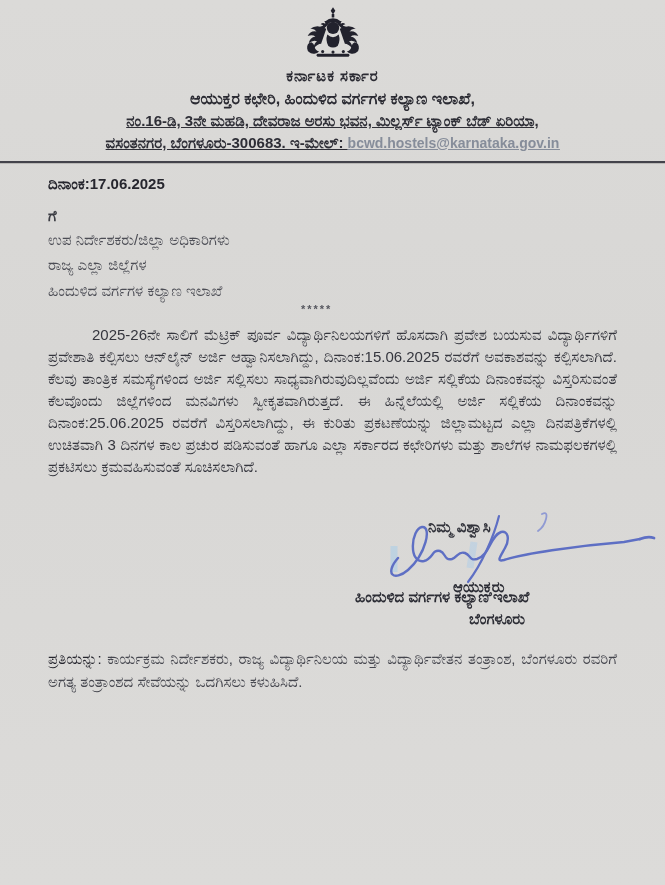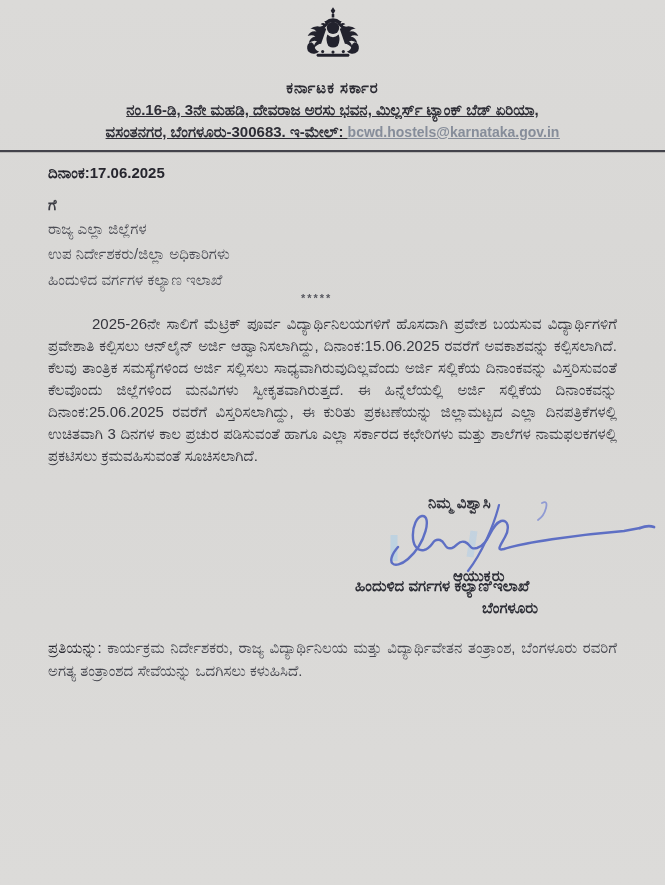--- a/index.html
+++ b/index.html
@@ -14,21 +14,21 @@
     width: 665px;
     height: 885px;
     margin: 0 auto;
     background: linear-gradient(180deg, #dbdad8 0%, #d8d7d5 40%, #dcdbd9 100%);
     overflow: hidden;
   }
   .letterhead { text-align: center; padding-top: 5px; }
   .emblem { display: inline-block; }
   .gov-title {
     font-size: 15px; font-weight: bold; letter-spacing: 1px;
-    color: #2b2b33; margin-top: 14px;
+    color: #2b2b33; margin-top: 2px;
   }
   .office-line {
     font-size: 16px; font-weight: bold; color: #2a2a32; margin-top: 5px;
   }
   .addr-line {
     font-size: 15px; font-weight: bold; color: #2e2e36; margin-top: 4px; text-decoration: underline;
   }
   .email-link {
     color: #868d9a; text-decoration: underline; font-weight: bold; font-size: 14px;
   }
@@ -60,25 +60,25 @@
     font-size: 11px; font-weight: bold; color: #55565e;
     letter-spacing: 2px; margin-top: 2px; padding-left: 253px;
   }
   .body-para {
     margin-top: 9px; font-size: 15px; color: #35363e;
     text-align: justify; line-height: 1.47; text-indent: 44px;
   }
   .signoff {
     position: relative; height: 126px; margin-top: 26px;
   }
-  .closing { position: absolute; top: 1px; left: 380px; font-size: 15px; font-weight: bold; color: #32333b; }
+  .closing { position: absolute; top: 14px; left: 380px; font-size: 15px; font-weight: bold; color: #32333b; }
   .sig-svg { position: absolute; top: 8px; left: 330px; }
   .sig-title { position: absolute; top: 74px; left: 405px; font-size: 15px; font-weight: bold; color: #2c2d35; }
   .sig-dept { position: absolute; top: 84px; left: 307px; font-size: 15px; font-weight: bold; color: #2c2d35; }
-  .sig-place { position: absolute; top: 106px; left: 421px; font-size: 15px; font-weight: bold; color: #2c2d35; margin-left: 13px; }
+  .sig-place { position: absolute; top: 106px; left: 421px; font-size: 15px; font-weight: bold; color: #2c2d35; }
   .copy-para {
     margin-top: 18px; font-size: 15px; color: #45464e;
     text-align: justify; line-height: 1.5;
   }
   .copy-label { font-weight: normal; color: #26262e; }
 </style>
 </head>
 <body>
 
 <div class="page">
@@ -97,36 +97,37 @@
         <path d="M49 55 q11 10 22 0 q4 12 -2 22 q-9 6 -18 0 q-6 -10 -2 -22 z"></path>
         <path d="M18 70 q-9 2 -8 12 q1 9 12 10 q7 1 11 -4 q-8 -3 -9 -11 q-1 -5 -6 -7 z"></path>
         <path d="M102 70 q9 2 8 12 q-1 9 -12 10 q-7 1 -11 -4 q8 -3 9 -11 q1 -5 6 -7 z"></path>
         <path d="M30 92 h60 q4 3 0 6 h-60 q-4 -3 0 -6 z"></path>
         <circle cx="40" cy="88" r="3"></circle>
           <circle cx="60" cy="89" r="3"></circle>
           <circle cx="80" cy="88" r="3"></circle>
       </svg>
     </span>
     <div class="gov-title">ಕರ್ನಾಟಕ ಸರ್ಕಾರ</div>
+    <div class="office-line">ಆಯುಕ್ತರ ಕಛೇರಿ, ಹಿಂದುಳಿದ ವರ್ಗಗಳ ಕಲ್ಯಾಣ ಇಲಾಖೆ,</div>
     <div class="addr-line">ನಂ.16-ಡಿ, 3ನೇ ಮಹಡಿ, ದೇವರಾಜ ಅರಸು ಭವನ, ಮಿಲ್ಲರ್ಸ್ ಟ್ಯಾಂಕ್ ಬೆಡ್ ಏರಿಯಾ,</div>
     <div class="addr-line"><span>ವಸಂತನಗರ, ಬೆಂಗಳೂರು-300683. ಇ-ಮೇಲ್: </span><span class="email-link">bcwd.hostels@karnataka.gov.in</span></div>
   </div>
 
   <div class="head-rule"></div>
 
   <div class="ref-row">
     <span>ದಿನಾಂಕ:17.06.2025</span>
   </div>
 
   <div class="block">
 
     <div class="addressee">
       <div class="to-label">ಗೆ</div>
+      <div class="addr-l">ಉಪ ನಿರ್ದೇಶಕರು/ಜಿಲ್ಲಾ ಅಧಿಕಾರಿಗಳು</div>
       <div class="addr-l">ರಾಜ್ಯ ಎಲ್ಲಾ ಜಿಲ್ಲೆಗಳ</div>
-      <div class="addr-l">ಉಪ ನಿರ್ದೇಶಕರು/ಜಿಲ್ಲಾ ಅಧಿಕಾರಿಗಳು</div>
       <div class="addr-l">ಹಿಂದುಳಿದ ವರ್ಗಗಳ ಕಲ್ಯಾಣ ಇಲಾಖೆ</div>
     </div>
 
 
 
     <div class="dots-sep">*****</div>
 
     <div class="body-para">2025-26ನೇ ಸಾಲಿಗೆ ಮೆಟ್ರಿಕ್ ಪೂರ್ವ ವಿದ್ಯಾರ್ಥಿನಿಲಯಗಳಿಗೆ ಹೊಸದಾಗಿ ಪ್ರವೇಶ ಬಯಸುವ ವಿದ್ಯಾರ್ಥಿಗಳಿಗೆ ಪ್ರವೇಶಾತಿ ಕಲ್ಪಿಸಲು ಆನ್‌ಲೈನ್ ಅರ್ಜಿ ಆಹ್ವಾನಿಸಲಾಗಿದ್ದು, ದಿನಾಂಕ:15.06.2025 ರವರೆಗೆ ಅವಕಾಶವನ್ನು ಕಲ್ಪಿಸಲಾಗಿದೆ. ಕೆಲವು ತಾಂತ್ರಿಕ ಸಮಸ್ಯೆಗಳಿಂದ ಅರ್ಜಿ ಸಲ್ಲಿಸಲು ಸಾಧ್ಯವಾಗಿರುವುದಿಲ್ಲವೆಂದು ಅರ್ಜಿ ಸಲ್ಲಿಕೆಯ ದಿನಾಂಕವನ್ನು ವಿಸ್ತರಿಸುವಂತೆ ಕೆಲವೊಂದು ಜಿಲ್ಲೆಗಳಿಂದ ಮನವಿಗಳು ಸ್ವೀಕೃತವಾಗಿರುತ್ತದೆ. ಈ ಹಿನ್ನೆಲೆಯಲ್ಲಿ ಅರ್ಜಿ ಸಲ್ಲಿಕೆಯ ದಿನಾಂಕವನ್ನು ದಿನಾಂಕ:25.06.2025 ರವರೆಗೆ ವಿಸ್ತರಿಸಲಾಗಿದ್ದು, ಈ ಕುರಿತು ಪ್ರಕಟಣೆಯನ್ನು ಜಿಲ್ಲಾಮಟ್ಟದ ಎಲ್ಲಾ ದಿನಪತ್ರಿಕೆಗಳಲ್ಲಿ ಉಚಿತವಾಗಿ 3 ದಿನಗಳ ಕಾಲ ಪ್ರಚುರ ಪಡಿಸುವಂತೆ ಹಾಗೂ ಎಲ್ಲಾ ಸರ್ಕಾರದ ಕಛೇರಿಗಳು ಮತ್ತು ಶಾಲೆಗಳ ನಾಮಫಲಕಗಳಲ್ಲಿ ಪ್ರಕಟಿಸಲು ಕ್ರಮವಹಿಸುವಂತೆ ಸೂಚಿಸಲಾಗಿದೆ.</div>
 
     <div class="signoff">

